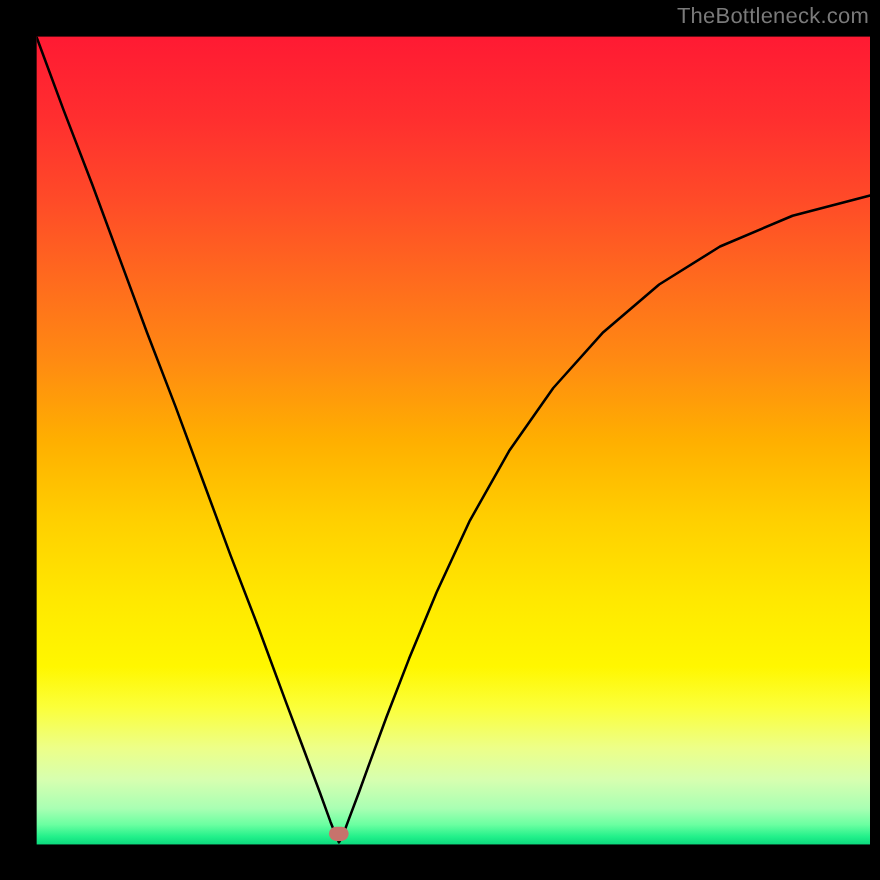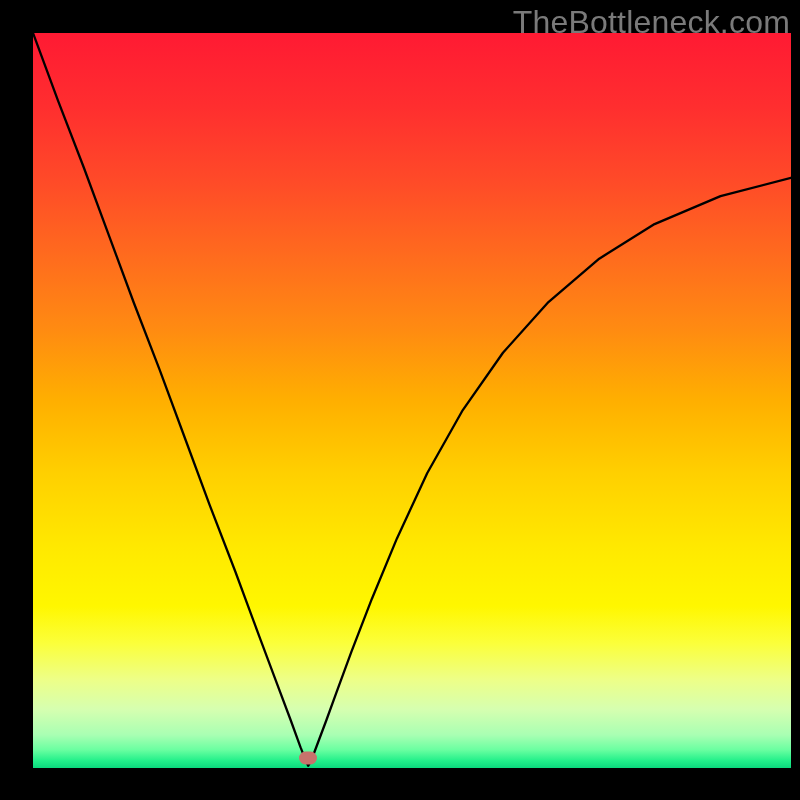--- a/index.html
+++ b/index.html
@@ -14,21 +14,21 @@
   .container {
     position: relative;
     width: 800px;
     height: 800px;
   }
   .attribution {
     position: absolute;
     top: 4px;
     right: 10px;
     color: #7a7a7a;
-    font-size: 32px;
+    font-size: 20px;
     font-weight: 500;
     letter-spacing: 0.2px;
     z-index: 5;
   }
   .plot-area {
     position: absolute;
     left: 33px;
     top: 33px;
     width: 758px;
     height: 735px;

